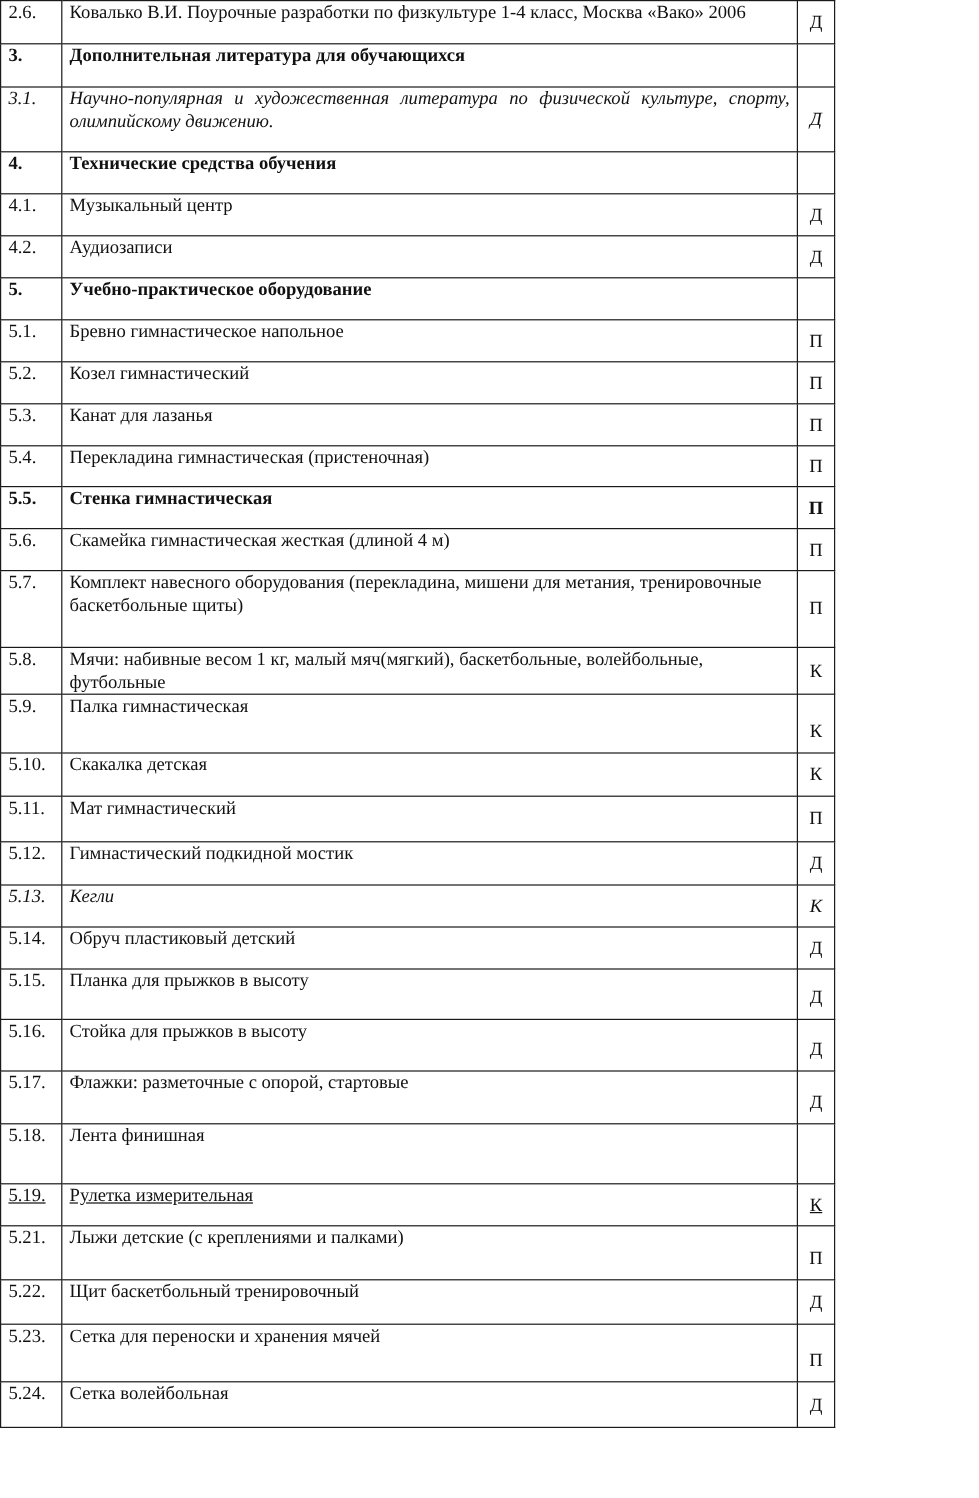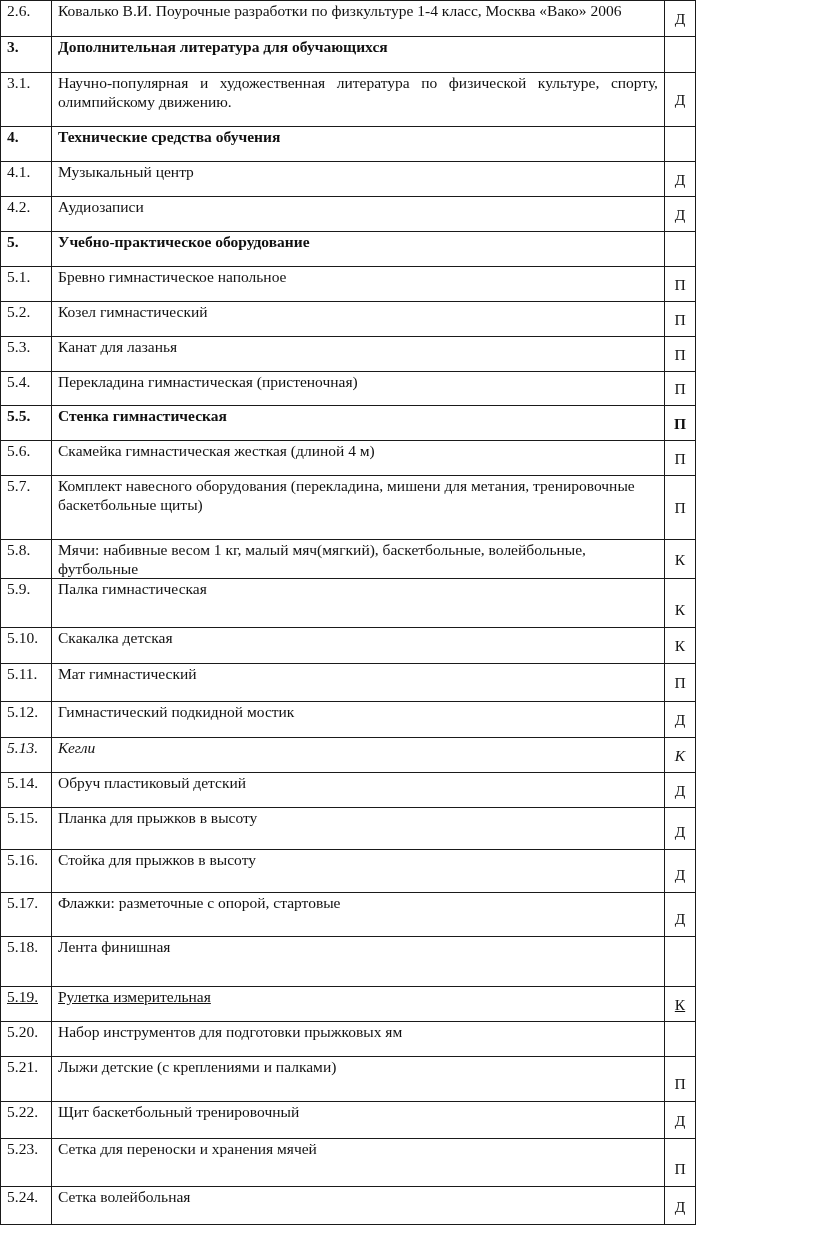--- a/index.html
+++ b/index.html
@@ -22,21 +22,21 @@
       <tr style="height: 36px;">
         <td class="num">2.6.</td>
         <td class="name">Ковалько В.И. Поурочные разработки по физкультуре  1-4  класс, Москва «Вако» 2006</td>
         <td class="code">Д</td>
       </tr>
       <tr class="section" style="height: 36px;">
         <td class="num">3.</td>
         <td class="name">Дополнительная литература для обучающихся</td>
         <td class="code"></td>
       </tr>
-      <tr style="height: 54px;">
+      <tr style="height: 54px; font-style: italic;">
         <td class="num">3.1.</td>
         <td class="name justify">Научно-популярная и художественная литература по физической культуре, спорту, олимпийскому движению.</td>
         <td class="code">Д</td>
       </tr>
       <tr class="section" style="height: 35px;">
         <td class="num">4.</td>
         <td class="name">Технические средства обучения</td>
         <td class="code"></td>
       </tr>
       <tr style="height: 35px;">
@@ -142,25 +142,20 @@
       <tr style="height: 50px;">
         <td class="num">5.18.</td>
         <td class="name">Лента финишная</td>
         <td class="code"></td>
       </tr>
       <tr style="height: 35px; text-decoration: underline;">
         <td class="num">5.19.</td>
         <td class="name">Рулетка измерительная</td>
         <td class="code">К</td>
       </tr>
-      <tr style="height: 35px;">
-        <td class="num">5.20.</td>
-        <td class="name">Набор инструментов для подготовки прыжковых ям</td>
-        <td class="code"></td>
-      </tr>
       <tr style="height: 45px;">
         <td class="num">5.21.</td>
         <td class="name">Лыжи детские (с креплениями и палками)</td>
         <td class="code low">П</td>
       </tr>
       <tr style="height: 37px;">
         <td class="num">5.22.</td>
         <td class="name">Щит баскетбольный тренировочный</td>
         <td class="code">Д</td>
       </tr>

